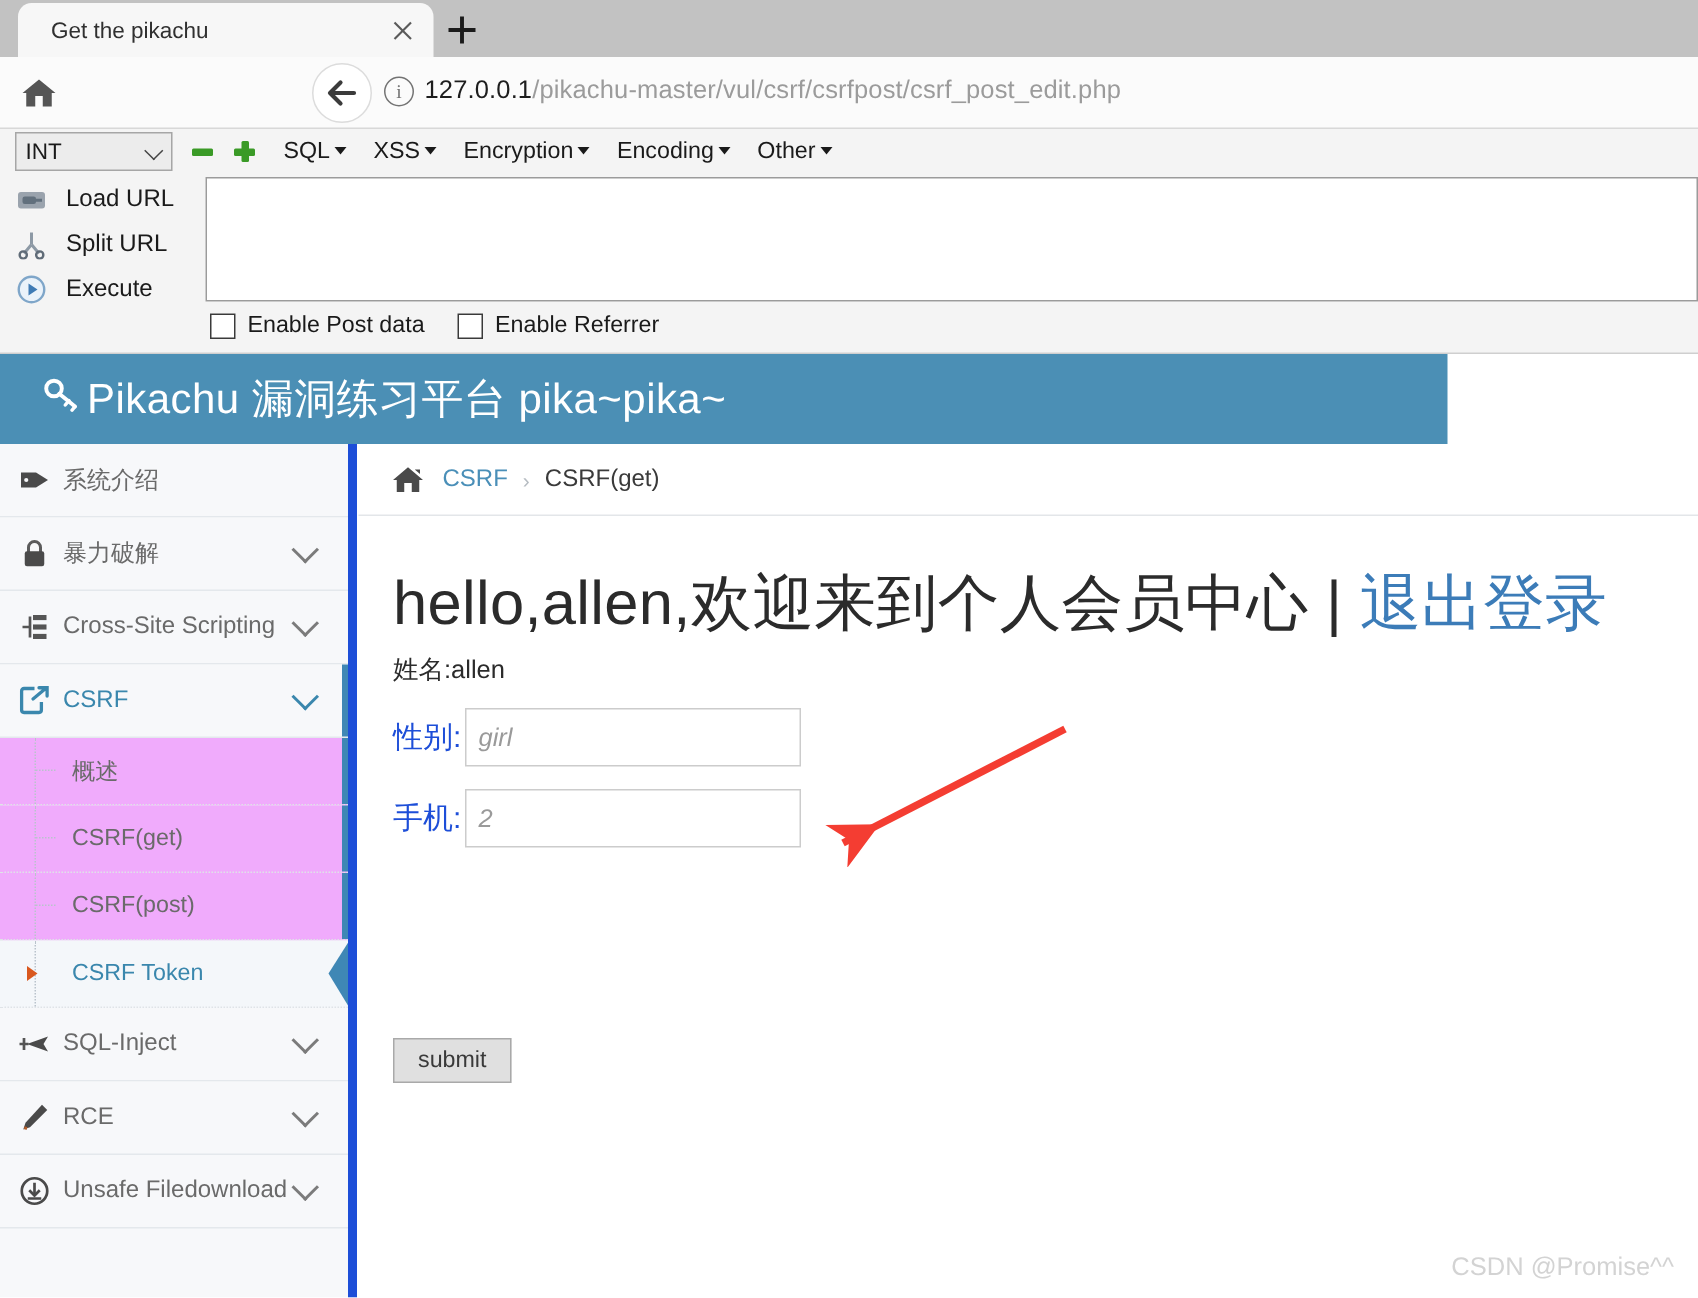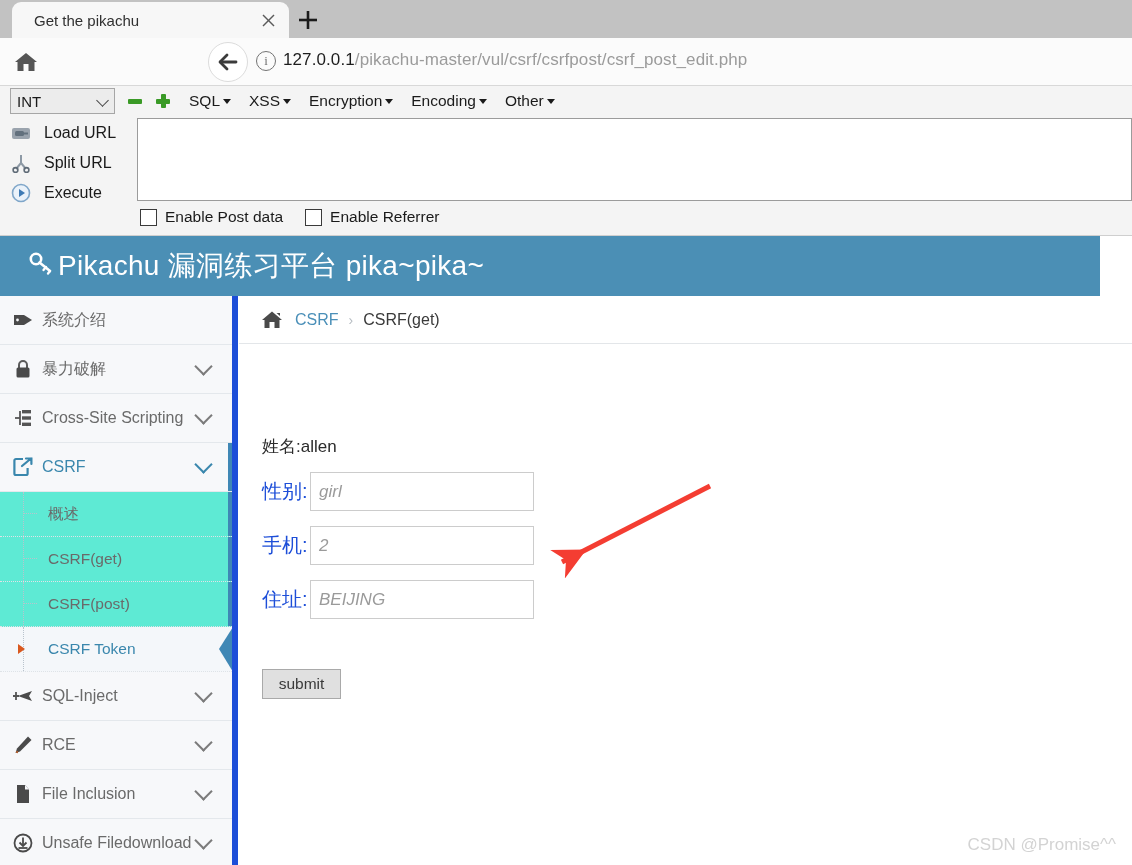--- a/index.html
+++ b/index.html
@@ -140,21 +140,21 @@
     width: 17px; height: 17px; border: 1.6px solid #3a3a3a;
     background: #fff; margin-right: 8px;
   }
   .hackbar-bottom-line {
     position: absolute; left: 0; top: 235px; width: 1132px; height: 1px;
     background: #cfcfcf;
   }
 
   
   .pika-header {
-    position: absolute; left: 0; top: 236px; width: 1100px; height: 60px;
+    position: absolute; left: 0; top: 236px; width: 965px; height: 60px;
     background: #4b8fb5;
     display: flex; align-items: center;
   }
   .pika-title {
     margin-left: 58px; color: #fff; font-size: 28px; font-weight: 400;
     letter-spacing: 0.3px; white-space: nowrap;
   }
   .key-icon {
     position: absolute; left: 28px; top: 250px;
     width: 26px; height: 26px;
@@ -188,21 +188,21 @@
   }
   .side-item.active { color: #3a87ad; }
   .side-item.active .si-ico { color: #3a87ad; }
   .side-item.active .si-chev { border-color: #3a87ad; }
 
   .side-sub {
     position: relative; height: 45px;
     border-bottom: 1px dotted #dfe3e7;
     display: flex; align-items: center;
     font-size: 15.5px; color: #6a6a6a;
-    background: #5eead4;
+    background: #f0abfc;
   }
   .side-sub .dotline {
     position: absolute; left: 23px; top: 0; bottom: 0;
     border-left: 1px dotted #b9c3cc;
   }
   .side-sub .tick {
     position: absolute; left: 24px; top: 21px; width: 13px;
     border-top: 1px dotted #b9c3cc;
   }
   .side-sub .ss-lbl { margin-left: 48px; white-space: nowrap; }
@@ -253,21 +253,21 @@
   .form-rows { position: absolute; left: 23px; top: 176px; }
   .frow { display: flex; align-items: center; height: 39px; margin-bottom: 15px; }
   .flabel { width: 48px; font-size: 20px; color: #1d4ed8; white-space: nowrap; }
   .finput {
     width: 224px; height: 39px;
     border: 1px solid #cccccc; background: #fff;
     display: flex; align-items: center; padding-left: 8px;
     font-size: 17px; color: #9a9a9a; font-style: italic;
   }
   .submit-btn {
-    position: absolute; left: 23px; top: 373px;
+    position: absolute; left: 23px; top: 396px;
     width: 79px; height: 30px;
     background: #e0e0e0; border: 1px solid #a9a9a9;
     display: flex; align-items: center; justify-content: center;
     font-size: 15.5px; color: #3a3a3a;
   }
 
   .arrow-svg { position: absolute; left: 540px; top: 478px; }
 
   .watermark {
     position: absolute; right: 16px; bottom: 10px;
@@ -481,30 +481,20 @@
       <span class="si-ico">
         <svg width="20" height="20" viewBox="0 0 20 20">
           <path d="M15 1.5 L18.5 5 L7 16.5 L2.5 18 L4 13.5 Z" fill="#4a4a4a"></path>
           <path d="M3.2 16.8 L5 17.4" stroke="#b35d2a" stroke-width="2"></path>
         </svg>
       </span>
       <span class="si-lbl">RCE</span>
       <span class="si-chev"></span>
     </div>
 
-    <div class="side-item">
-      <span class="si-ico">
-        <svg width="16" height="20" viewBox="0 0 16 20">
-          <path d="M2 1 L10 1 L14 5.5 L14 19 L2 19 Z" fill="#4a4a4a"></path>
-          <path d="M10 1 L10 5.5 L14 5.5" fill="#f7f8fa"></path>
-        </svg>
-      </span>
-      <span class="si-lbl">File Inclusion</span>
-      <span class="si-chev"></span>
-    </div>
 
     <div class="side-item">
       <span class="si-ico">
         <svg width="20" height="20" viewBox="0 0 20 20">
           <circle cx="10" cy="10" r="8.5" fill="none" stroke="#4a4a4a" stroke-width="1.8"></circle>
           <line x1="10" y1="4.5" x2="10" y2="12.5" stroke="#4a4a4a" stroke-width="1.8"></line>
           <path d="M6.5 9.5 L10 13 L13.5 9.5" fill="none" stroke="#4a4a4a" stroke-width="1.8"></path>
           <line x1="5.5" y1="15" x2="14.5" y2="15" stroke="#4a4a4a" stroke-width="1.8"></line>
         </svg>
       </span>
@@ -520,36 +510,37 @@
         <svg width="22" height="20" viewBox="0 0 22 20">
           <path d="M11 1.5 L21 10 L18.5 10 L18.5 18 L13.5 18 L13.5 12 L8.5 12 L8.5 18 L3.5 18 L3.5 10 L1 10 Z" fill="#4a4a4a"></path>
           <path d="M15.5 3 L19 3 L19 6" fill="#4a4a4a"></path>
         </svg>
       </span>
       <span class="bc-link">CSRF</span>
       <span class="bc-sep">›</span>
       <span>CSRF(get)</span>
     </div>
 
+    <div class="member-title">
+      <span>hello,allen,欢迎来到个人会员中心</span>
+      <span class="bar">|</span>
+      <span class="logout">退出登录</span>
+    </div>
 
     <div class="name-line">姓名:allen</div>
 
     <div class="form-rows">
       <div class="frow">
         <span class="flabel">性别:</span>
         <span class="finput">girl</span>
       </div>
       <div class="frow">
         <span class="flabel">手机:</span>
         <span class="finput">2</span>
       </div>
-      <div class="frow">
-        <span class="flabel">住址:</span>
-        <span class="finput">BEIJING</span>
-      </div>
     </div>
 
     <div class="submit-btn">submit</div>
 
     <div class="watermark">CSDN @Promise^^</div>
   </div>
 
   <svg class="arrow-svg" width="180" height="100" viewBox="0 0 180 100">
     <defs>
       <marker id="ahead" markerWidth="7" markerHeight="7" refX="5.5" refY="3.5" orient="auto">

